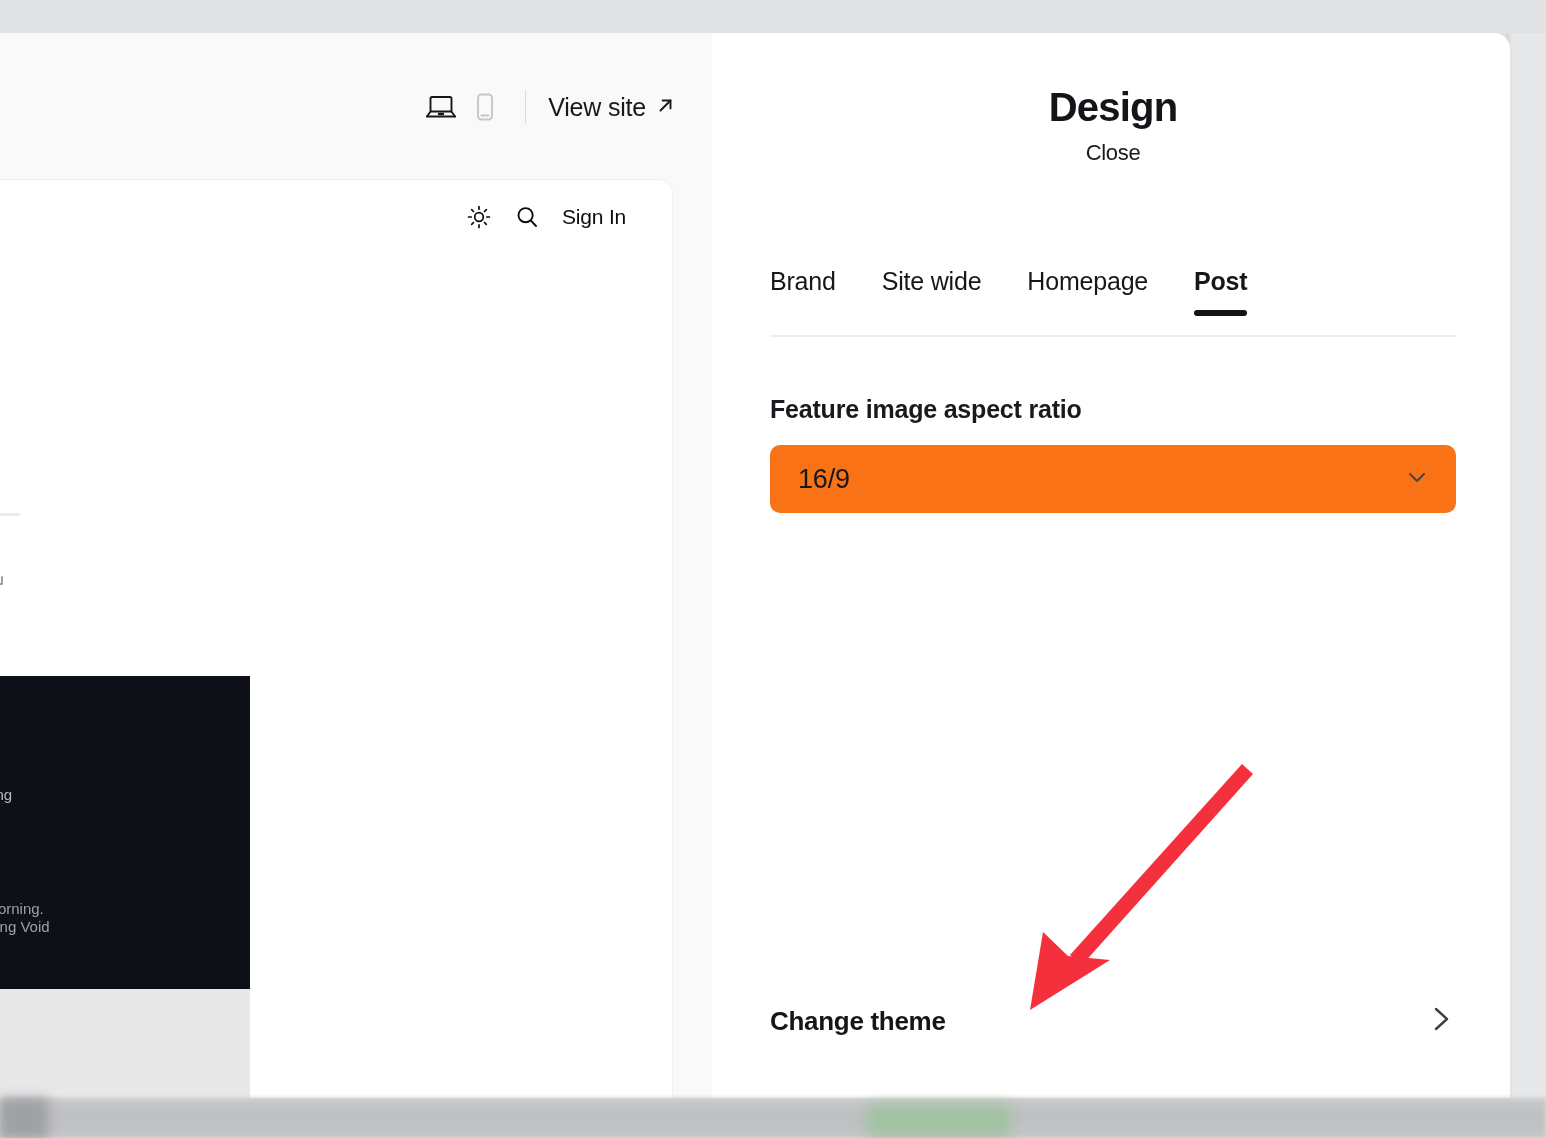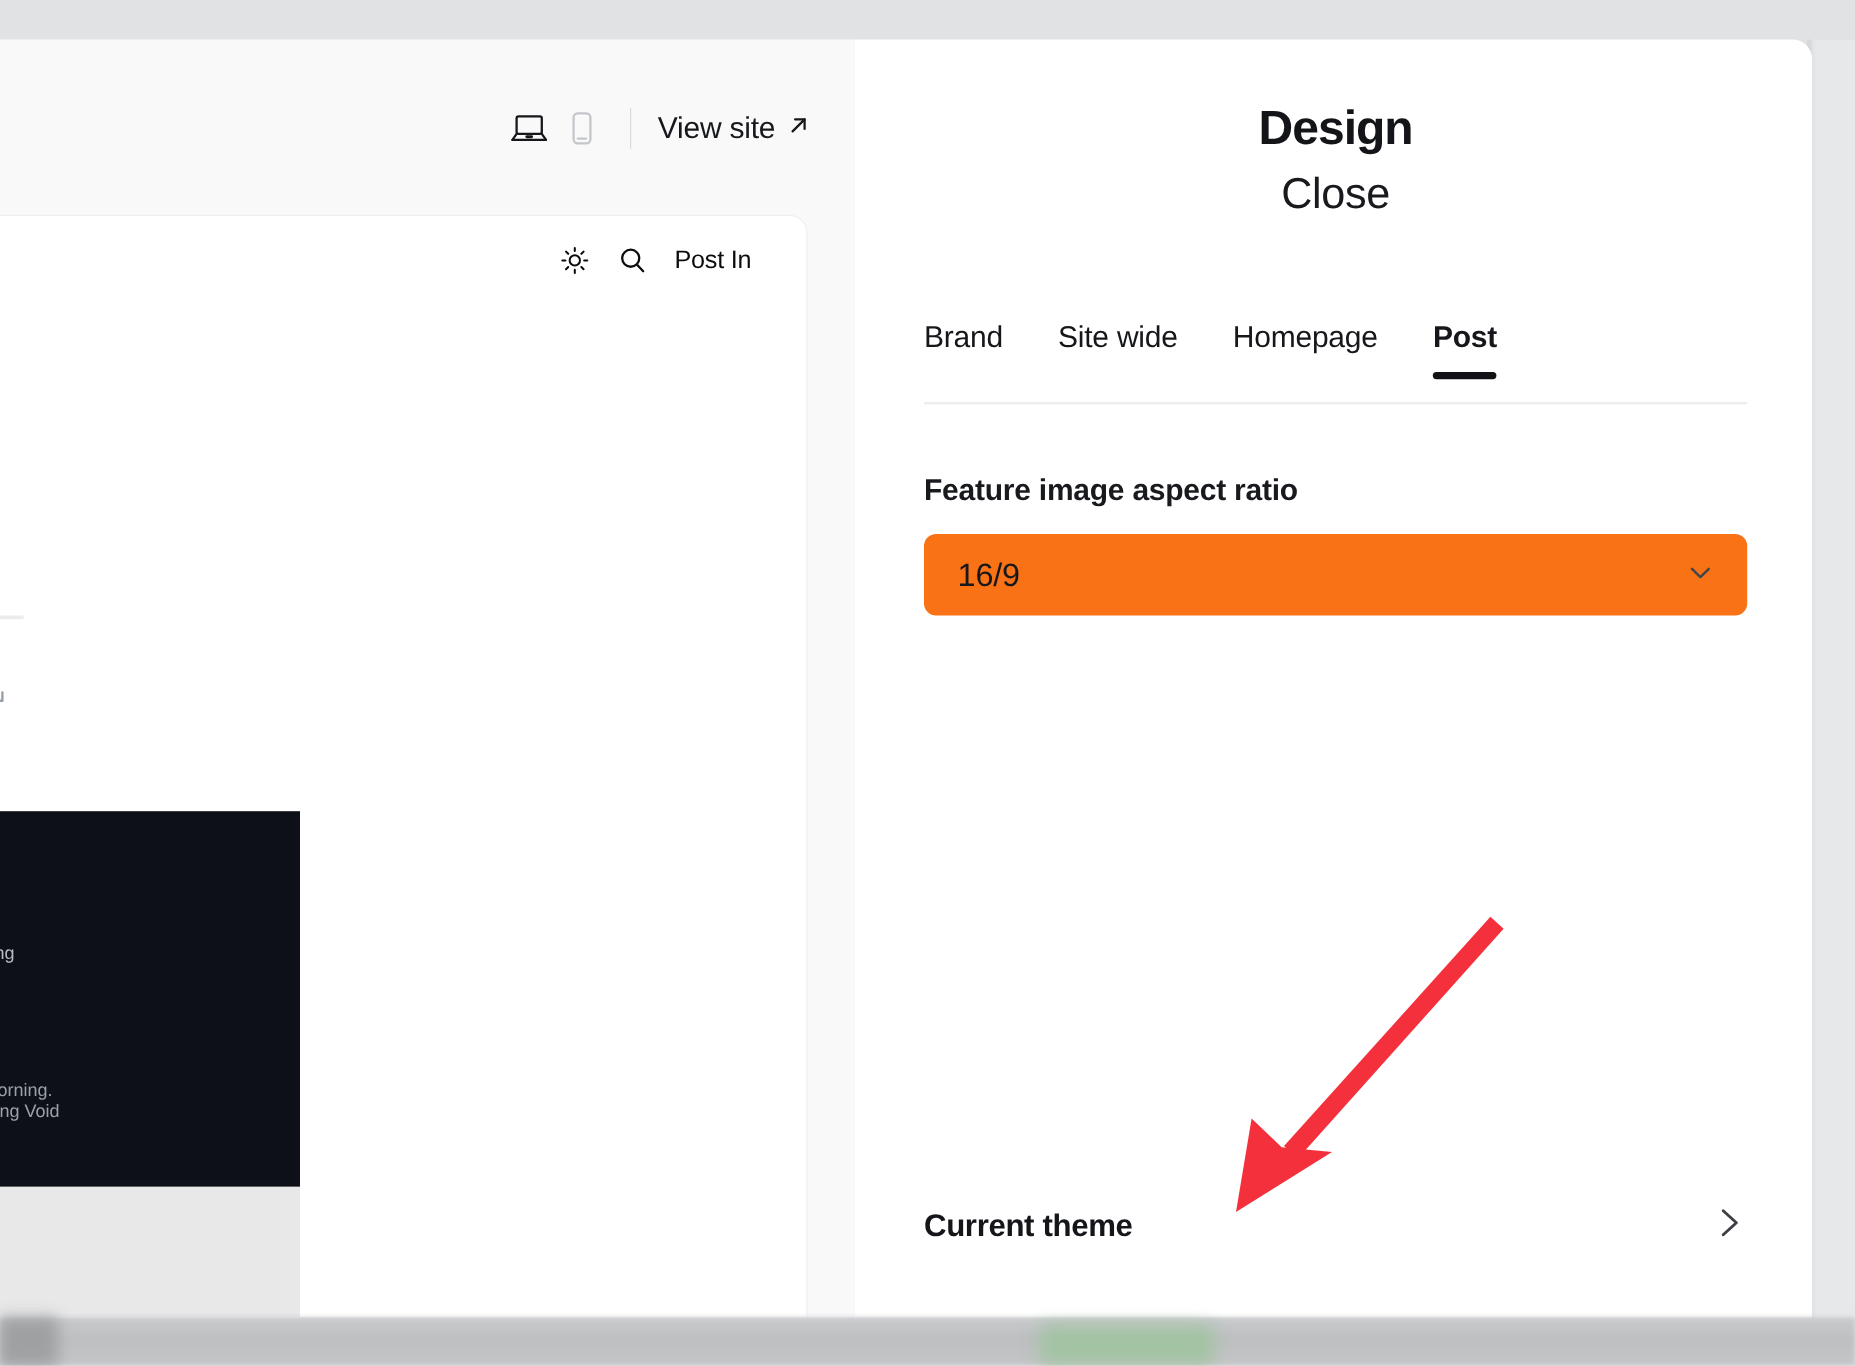--- a/index.html
+++ b/index.html
@@ -117,21 +117,21 @@
   }
   .panel-head {
     position: absolute; left: 58px; right: 54px; top: 52px; height: 82px;
     display: flex; align-items: center; justify-content: space-between; flex-direction: column;
   }
   .panel-title {
     font-size: 40px; font-weight: bold; color: #131518; letter-spacing: -0.8px;
   }
   .head-actions { display: flex; align-items: center; gap: 0px; }
   .close-btn {
-    font-size: 36px; color: #181a1d; letter-spacing: -0.3px;
+    font-size: 22px; color: #181a1d; letter-spacing: -0.3px;
     padding: 10px 28px; cursor: pointer;
   }
   .save-btn {
     background: #1f2125; color: #ffffff;
     font-size: 26px; font-weight: bold; letter-spacing: -0.2px;
     border: none; border-radius: 9px;
     width: 128px; height: 64px; cursor: pointer;
     font-family: "Liberation Sans", sans-serif;
   }
 
@@ -232,21 +232,21 @@
             <path d="M13 2.6 L13 5.2 M13 20.8 L13 23.4 M2.6 13 L5.2 13 M20.8 13 L23.4 13
                      M5.7 5.7 L7.5 7.5 M18.5 18.5 L20.3 20.3 M20.3 5.7 L18.5 7.5 M7.5 18.5 L5.7 20.3"></path>
           </svg>
         </span>
         <span class="sh-ico">
           <svg width="26" height="26" viewBox="0 0 26 26" fill="none" stroke="#0b0c0e" stroke-width="1.9" stroke-linecap="round">
             <circle cx="11.6" cy="11.2" r="7.1"></circle>
             <path d="M16.9 16.6 L22 22"></path>
           </svg>
         </span>
-        <span class="signin">Post In</span>
+        <span class="signin">Sign In</span>
       </div>
 
       <div class="edge-divider"></div>
 
       <div class="edge-upload">
         <svg width="36" height="36" viewBox="0 0 36 36" fill="none" stroke="#9aa0a8" stroke-width="2" stroke-linecap="round" stroke-linejoin="round">
           <path d="M11 17.5 L18 10.5 L25 17.5"></path>
           <path d="M18 10.5 L18 26"></path>
           <path d="M8 22 L8 29 L28 29 L28 22"></path>
         </svg>
@@ -291,21 +291,21 @@
       <span class="select-value">16/9</span>
       <span>
         <svg width="30" height="30" viewBox="0 0 30 30" fill="none" stroke="#43464b" stroke-width="2.1" stroke-linecap="round" stroke-linejoin="round">
           <path d="M8 12 L15 19 L22 12"></path>
         </svg>
       </span>
     </div>
 
     <div class="theme-row">
       <div>
-        <div class="theme-title">Current theme</div>
+        <div class="theme-title">Change theme</div>
       </div>
       <span>
         <svg width="30" height="40" viewBox="0 0 30 40" fill="none" stroke="#3c3f44" stroke-width="2.4" stroke-linecap="round" stroke-linejoin="round">
           <path d="M10 10 L21 20 L10 30"></path>
         </svg>
       </span>
     </div>
   </div>
 
   <div class="arrow">

